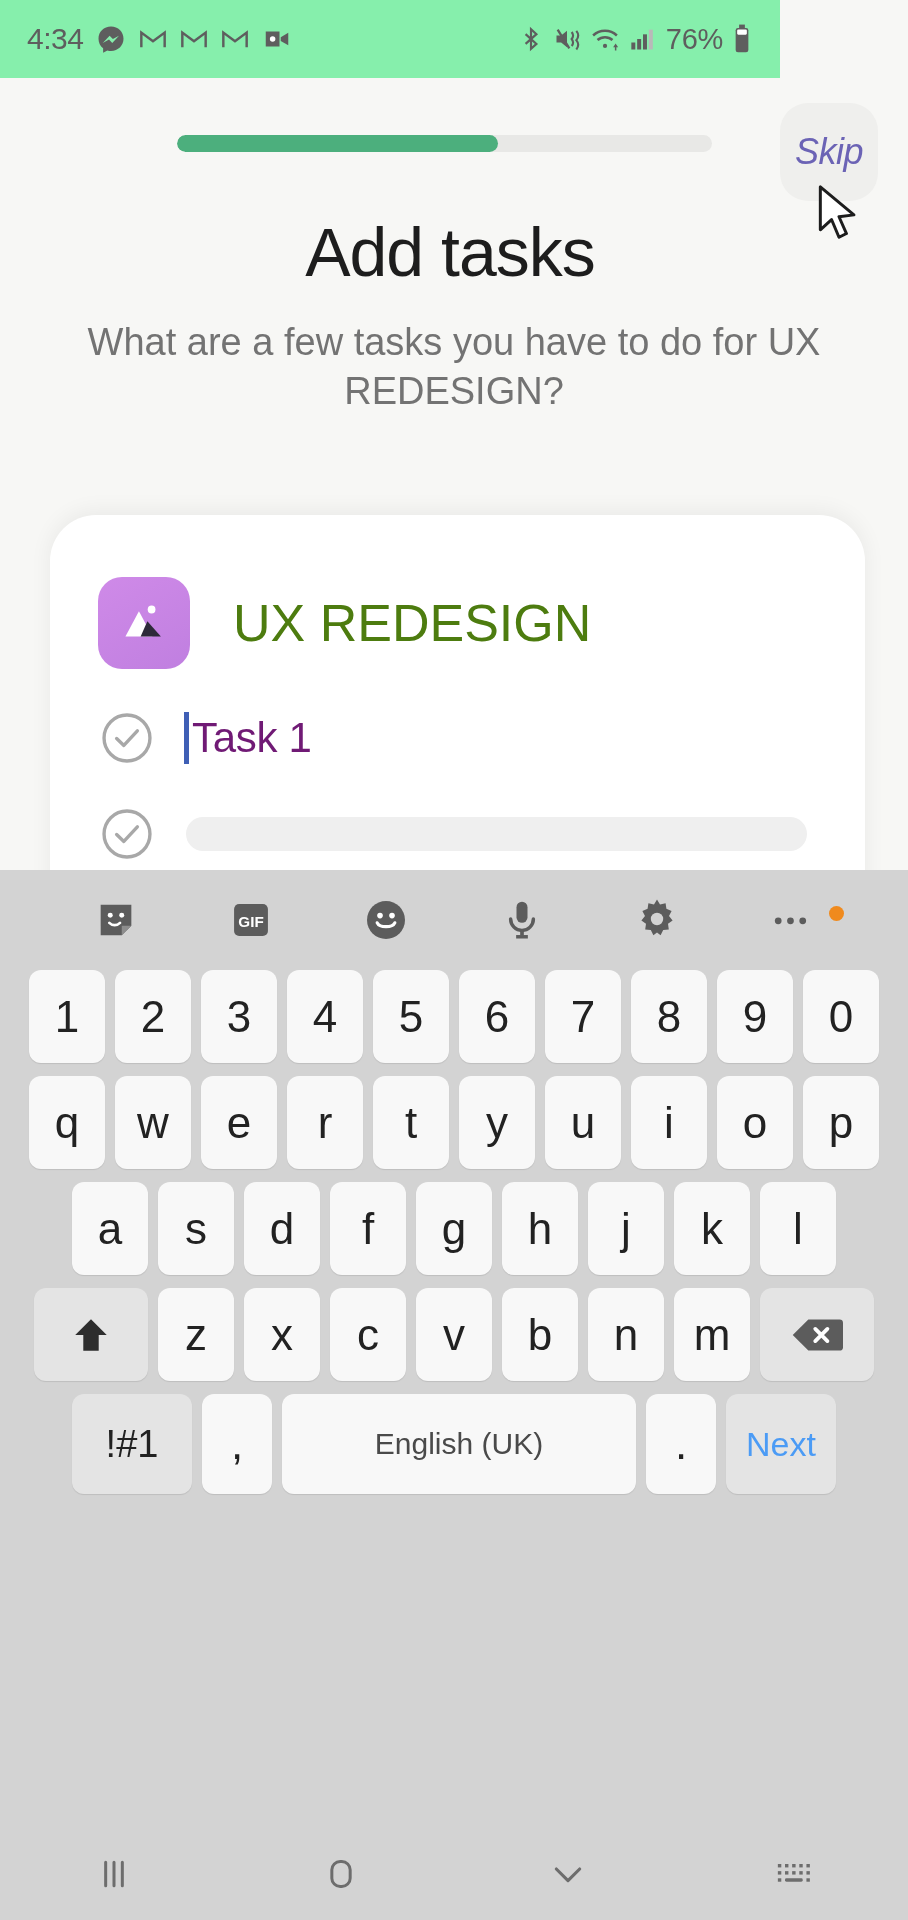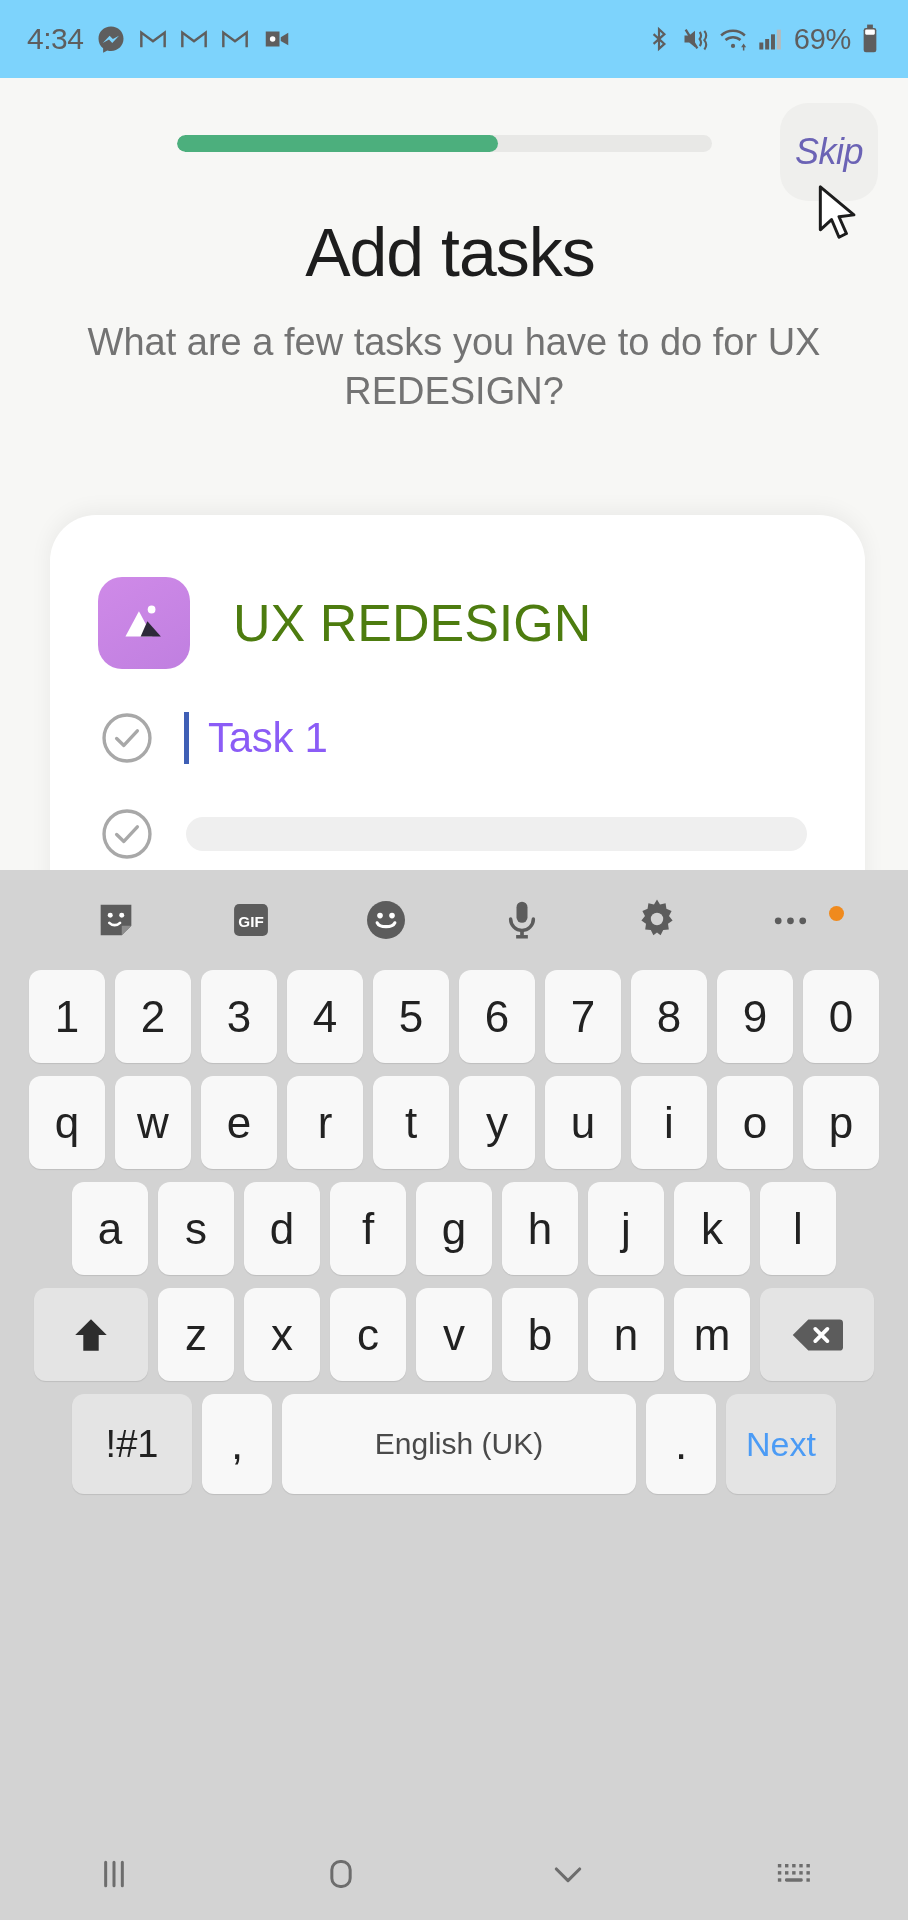--- a/index.html
+++ b/index.html
@@ -6,22 +6,22 @@
   html, body {
     width:908px; height:1920px;
     font-family:"Liberation Sans", sans-serif;
     background:#f7f7f5;
     overflow:hidden;
   }
   #app { position:relative; width:908px; height:1920px; background:#f7f7f5; }
 
   
   .statusbar {
-    position:absolute; top:0; left:0; width:908px; height:78px;
-    background:#7dd3fc;
+    position:absolute; top:0; left:0; width:780px; height:78px;
+    background:#86efac;
     display:flex; align-items:center;
   }
   .sb-left { display:flex; align-items:center; gap:13px; margin-left:27px; }
   .sb-time { font-size:30px; color:#5e5e5e; letter-spacing:-0.5px; }
   .sb-right { display:flex; align-items:center; gap:9px; margin-left:auto; margin-right:28px; }
   .sb-pct { font-size:29px; color:#5e5e5e; letter-spacing:-0.3px; }
   .ico { display:inline-flex; align-items:center; justify-content:center; }
 
   
   .header-area { position:absolute; top:78px; left:0; width:908px; height:440px; background:#f7f7f5; }
@@ -68,21 +68,21 @@
     background:linear-gradient(150deg,#cf8ae8 0%,#c07fe0 100%);
     display:flex; align-items:center; justify-content:center;
     flex-shrink:0;
   }
   .proj-title { font-size:52px; color:#4d7c0f; margin-left:43px; letter-spacing:0px; }
 
   .task-row { display:flex; align-items:center; padding-left:50px; margin-top:42px; }
   .check-circle { width:54px; height:54px; flex-shrink:0; }
   .task-input-wrap { display:flex; align-items:center; margin-left:30px; flex:1; padding-right:58px; }
   .caret { width:5px; height:52px; background:#3f5fb5; flex-shrink:0; }
-  .task-placeholder { font-size:42px; color:#8b5cf6; margin-left:19px; letter-spacing:-0.3px; }
+  .task-placeholder { font-size:42px; color:#701a75; margin-left:3px; letter-spacing:-0.3px; }
   .skeleton-bar { height:34px; background:#efefef; border-radius:17px; flex:1; margin-left:32px; margin-right:58px; }
 
   
   .keyboard {
     position:absolute; left:0; bottom:0; width:908px; height:1050px;
     background:#d3d3d3;
   }
   .kb-toolbar { display:flex; align-items:center; height:100px; padding:0 48px; }
   .kb-tool { flex:1; display:flex; align-items:center; justify-content:center; position:relative; cursor:pointer; }
   .tool-dot { position:absolute; top:-2px; right:16px; width:15px; height:15px; border-radius:50%; background:#f08a1d; }
@@ -174,21 +174,21 @@
         </svg>
       </span>
       <span class="ico">
         <svg width="28" height="30" viewBox="0 0 24 24">
           <rect x="2" y="15" width="3.4" height="6" fill="#5e5e5e"></rect>
           <rect x="7" y="12" width="3.4" height="9" fill="#5e5e5e"></rect>
           <rect x="12" y="8" width="3.4" height="13" fill="#5e5e5e"></rect>
           <rect x="17" y="4" width="3.4" height="17" fill="#b9b9b9"></rect>
         </svg>
       </span>
-      <span class="sb-pct">69%</span>
+      <span class="sb-pct">76%</span>
       <span class="ico">
         <svg width="20" height="30" viewBox="0 0 14 26">
           <rect x="4.5" y="0.5" width="5" height="3" fill="#5e5e5e"></rect>
           <rect x="1.5" y="3.5" width="11" height="21" rx="2" fill="#5e5e5e"></rect>
           <rect x="2.8" y="4.8" width="8.4" height="4.5" rx="1" fill="#ffffff"></rect>
         </svg>
       </span>
     </div>
   </div>
 

